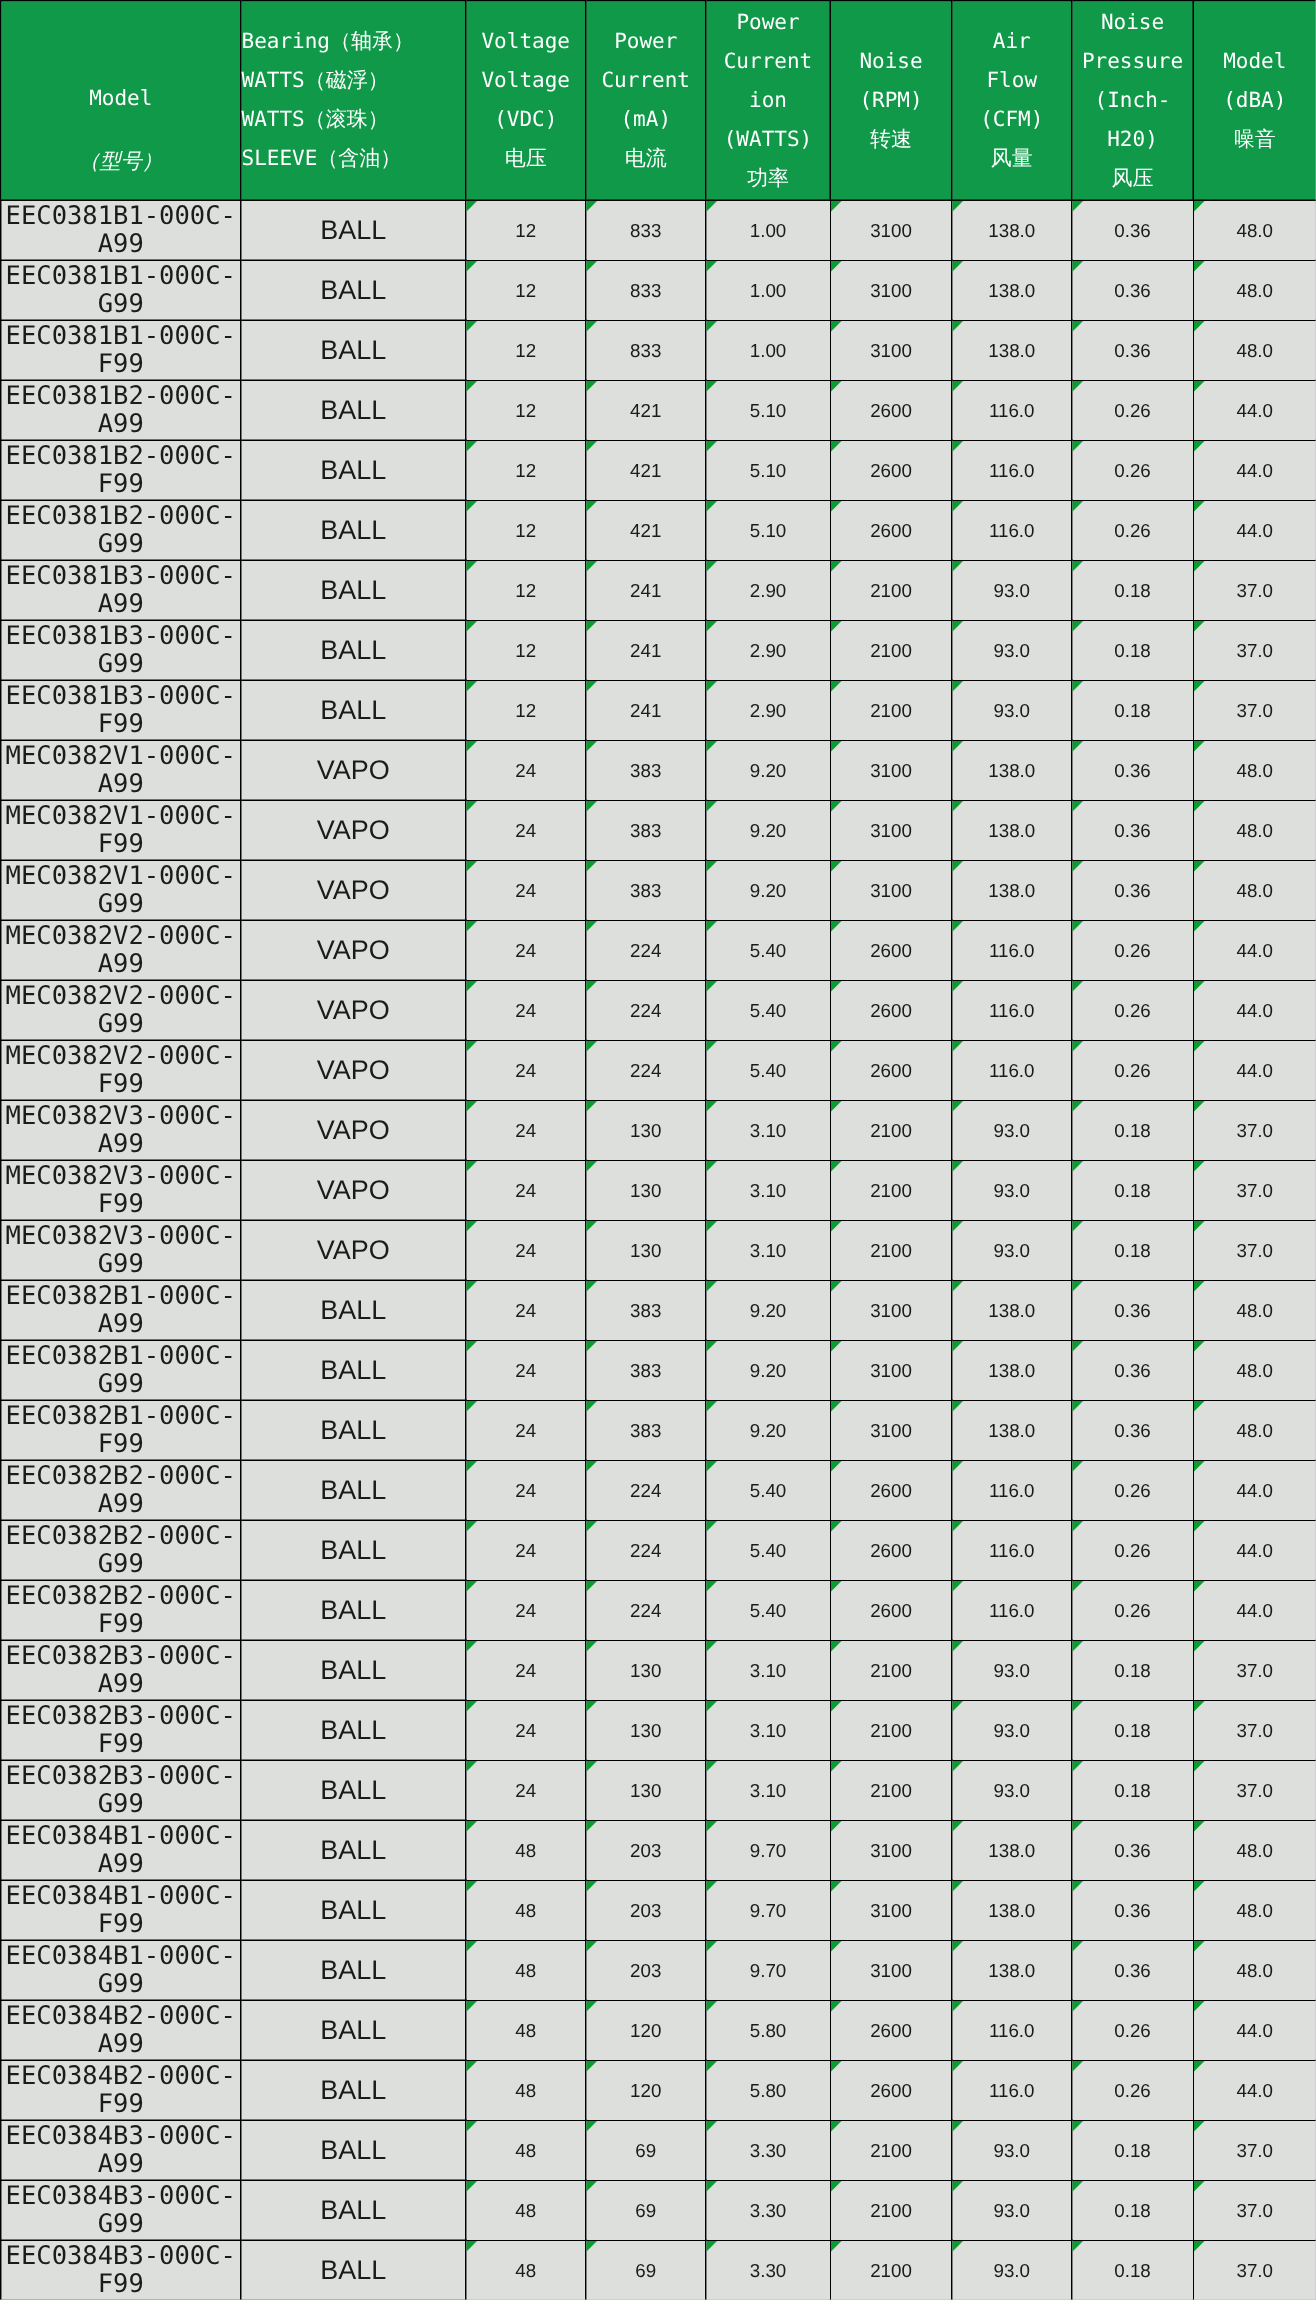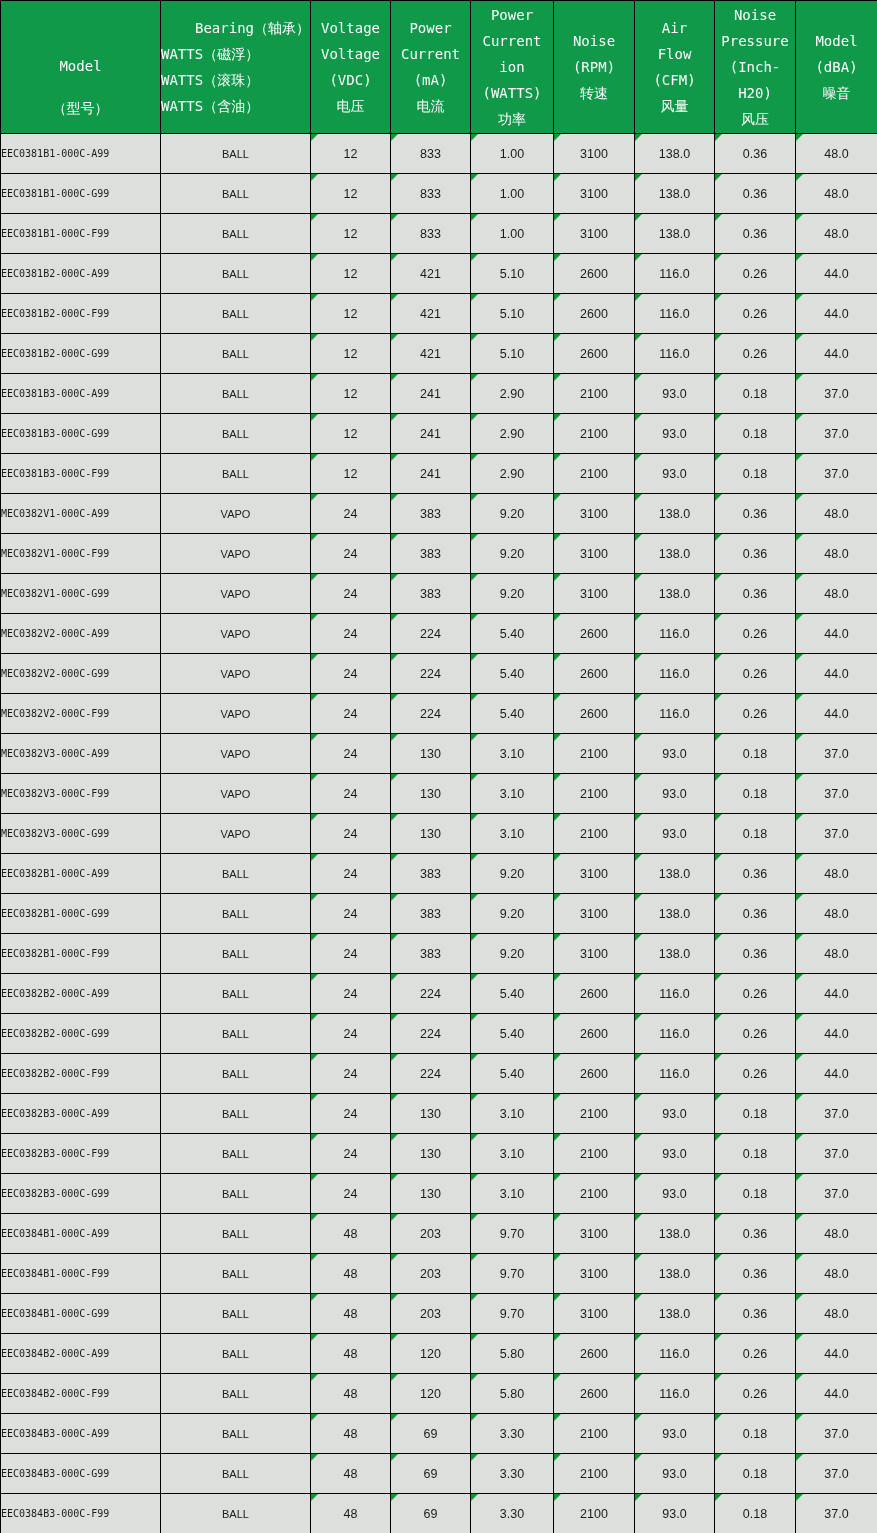--- a/index.html
+++ b/index.html
@@ -41,52 +41,52 @@
     text-align: center;
     vertical-align: top;
     padding-top: 3px;
     border-color: #000000;
   }
   th.head-model {
     text-align: center;
     vertical-align: top;
   }
   th.head-model .hl { display: block; margin-top: 40px; }
-  th.head-model .hl-1 { margin-top: 16px; }
+  th.head-model .hl-1 { margin-top: 16px; font-style: italic; }
 
   th.head-bearing {
     text-align: left;
     padding-left: 5px;
     vertical-align: top;
   }
   th.head-bearing .hl { display: block; }
-  th.head-bearing .hl-0 { text-align: right; }
+  th.head-bearing .hl-0 { text-align: left; }
 
   th.head-generic .hl { display: block; }
 
   
   tbody td {
     background: #dddfdd;
     height: 40px;
     color: #1b1b1b;
     font-size: 12.5px;
     text-align: center;
   }
   td.c-model {
     font-family: "DejaVu Sans Mono", "Liberation Mono", monospace;
-    font-size: 10px;
-    text-align: left;
+    font-size: 17px;
+    text-align: center;
     padding-left: 2px;
     line-height: 19px;
     vertical-align: middle;
     word-break: break-all;
   }
   td.c-bearing {
     font-family: "Liberation Sans", sans-serif;
-    font-size: 11px;
+    font-size: 18px;
   }
   td.c-num {
     font-family: "Liberation Sans", sans-serif;
     font-size: 12.5px;
     position: relative;
   }
   
   td.c-num .tri-marker {
     position: absolute;
     top: 0;
@@ -127,21 +127,21 @@
   <thead>
     <tr>
       <th class="head-model">
           <span class="hl hl-0">Model</span>
           <span class="hl hl-1">（型号）</span>
         </th>
       <th class="head-bearing">
           <span class="hl hl-0">Bearing（轴承）</span>
           <span class="hl hl-1">WATTS（磁浮）</span>
           <span class="hl hl-2">WATTS（滚珠）</span>
-          <span class="hl hl-3">WATTS（含油）</span>
+          <span class="hl hl-3">SLEEVE（含油）</span>
         </th>
       <th class="head-generic">
           <span class="hl hl-0">Voltage</span>
           <span class="hl hl-1">Voltage</span>
           <span class="hl hl-2">(VDC)</span>
           <span class="hl hl-3">电压</span>
         </th>
       <th class="head-generic">
           <span class="hl hl-0">Power</span>
           <span class="hl hl-1">Current</span>

